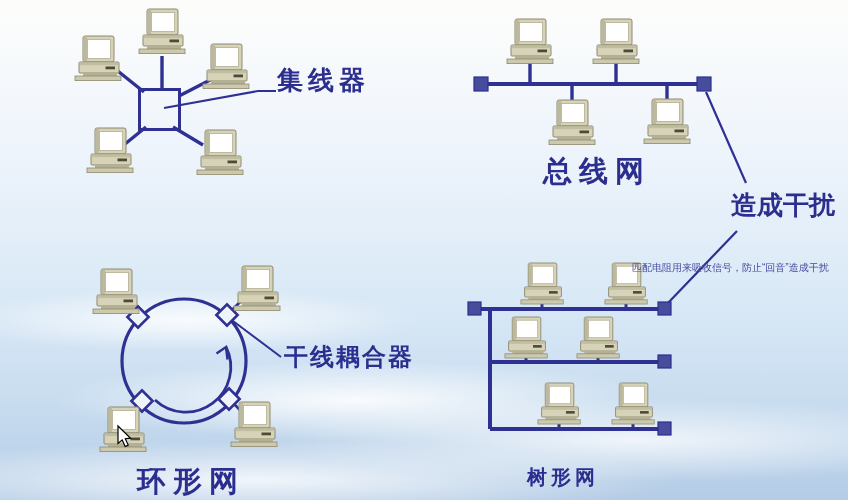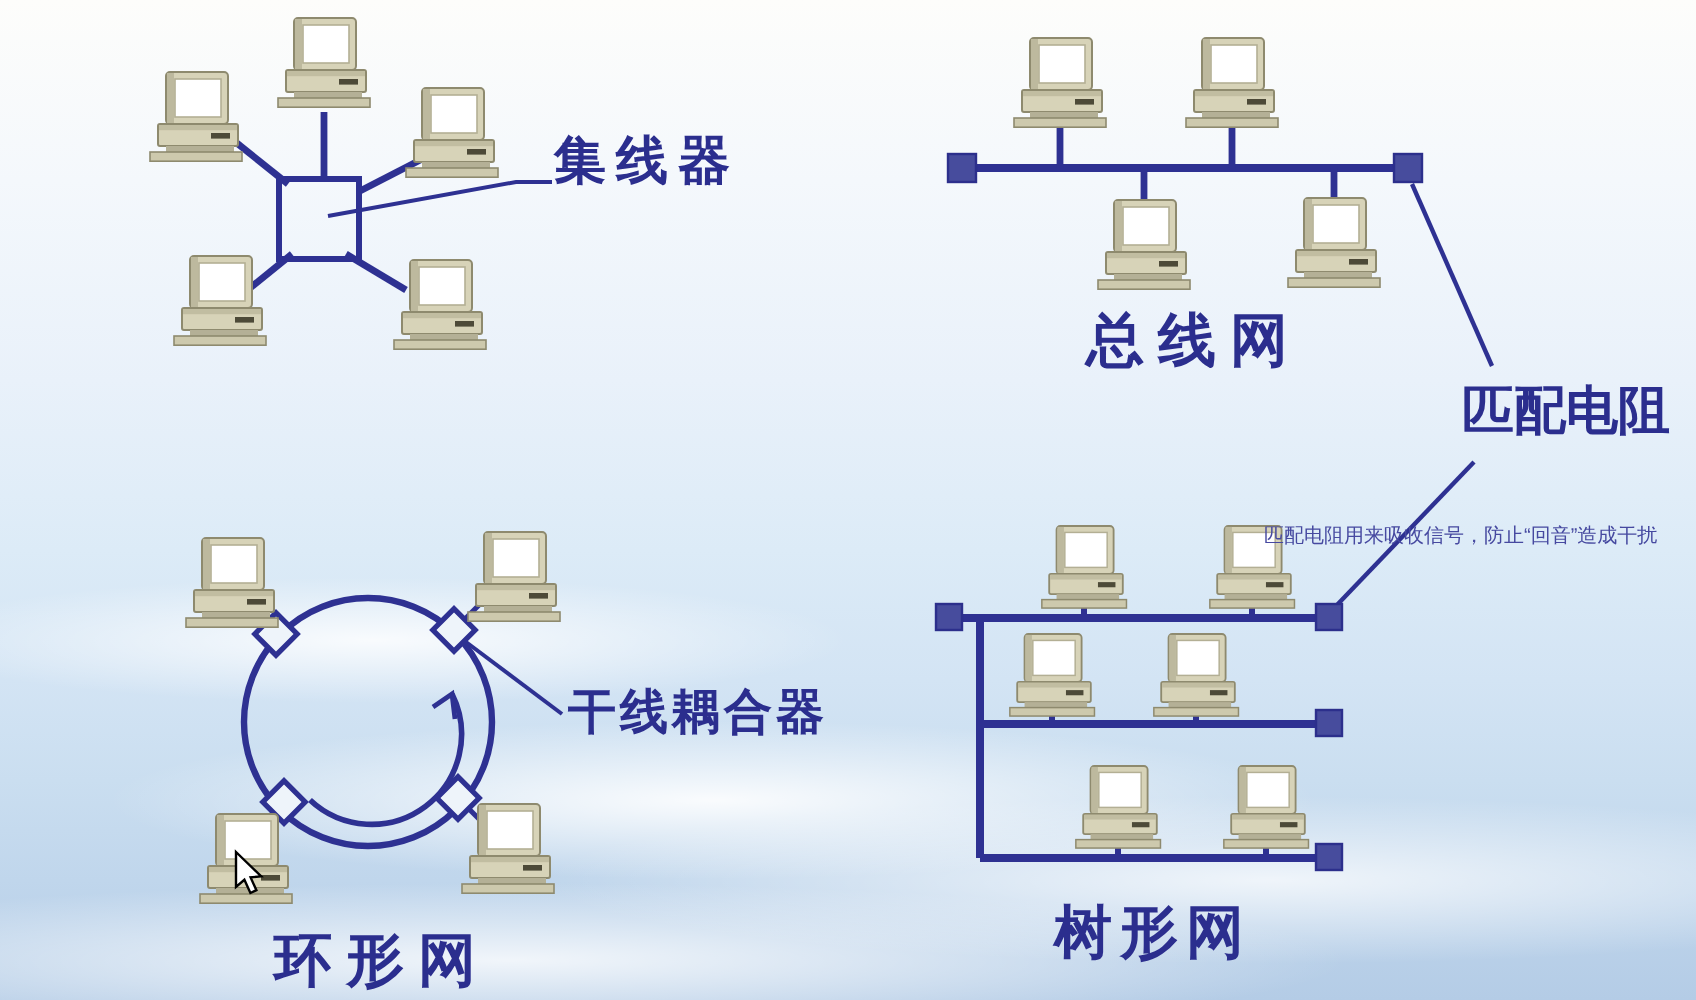--- a/index.html
+++ b/index.html
@@ -130,23 +130,23 @@
     <use href="#pc" transform="translate(611,383) scale(0.92)"></use>
 
     <path d="M0,0 L0,17.5 L4.2,13.9 L7.2,20.5 L10.2,19.1 L7.3,12.7 L12.6,12.2 Z" transform="translate(118,426)" fill="#ffffff" stroke="#000000" stroke-width="1.2"></path>
   </svg>
 
 
   <div class="lbl" style="left:277px; top:66px;  font-size:26px; letter-spacing:5px">集线器</div>
 
   <div class="lbl" style="left:543px; top:156px; font-size:29px; letter-spacing:7px">总线网</div>
 
-  <div class="lbl" style="left:731px; top:191px; font-size:26px; letter-spacing:0px">匹配电阻</div>
+  <div class="lbl" style="left:731px; top:191px; font-size:26px; letter-spacing:0px">造成干扰</div>
 
   <div class="note" style="left:632px; top:219px;">匹配电阻用来吸收信号，防止“回音”造成干扰</div>
 
   <div class="lbl" style="left:137px; top:466px; font-size:29px; letter-spacing:7px">环形网</div>
 
   <div class="lbl" style="left:284px; top:344px; font-size:24px; letter-spacing:2px">干线耦合器</div>
 
-  <div class="lbl" style="left:527px; top:452px; font-size:29px; letter-spacing:4px">树形网</div>
+  <div class="lbl" style="left:527px; top:466px; font-size:20px; letter-spacing:4px">树形网</div>
 
 </div>
 
 </body></html>

